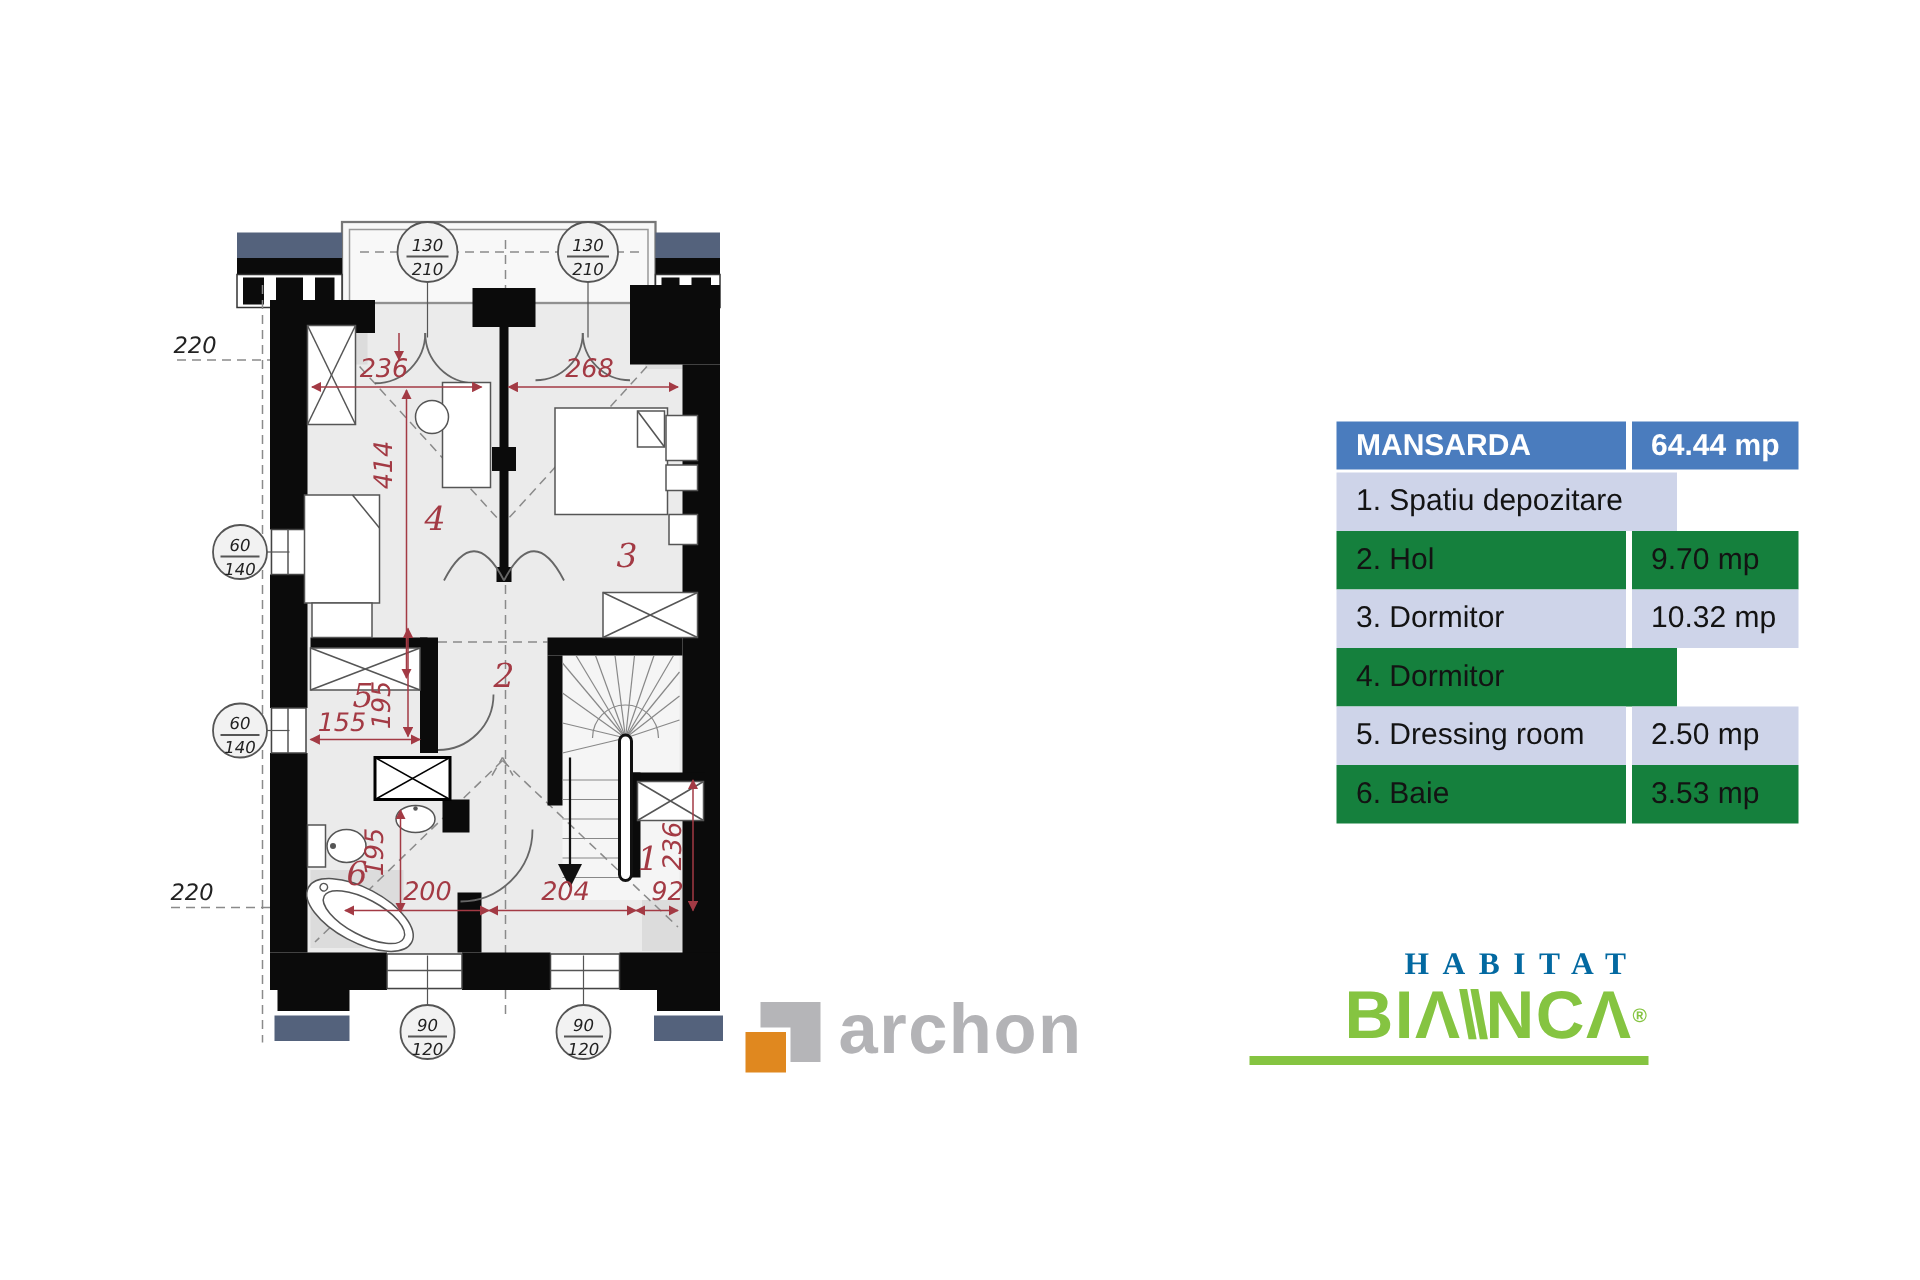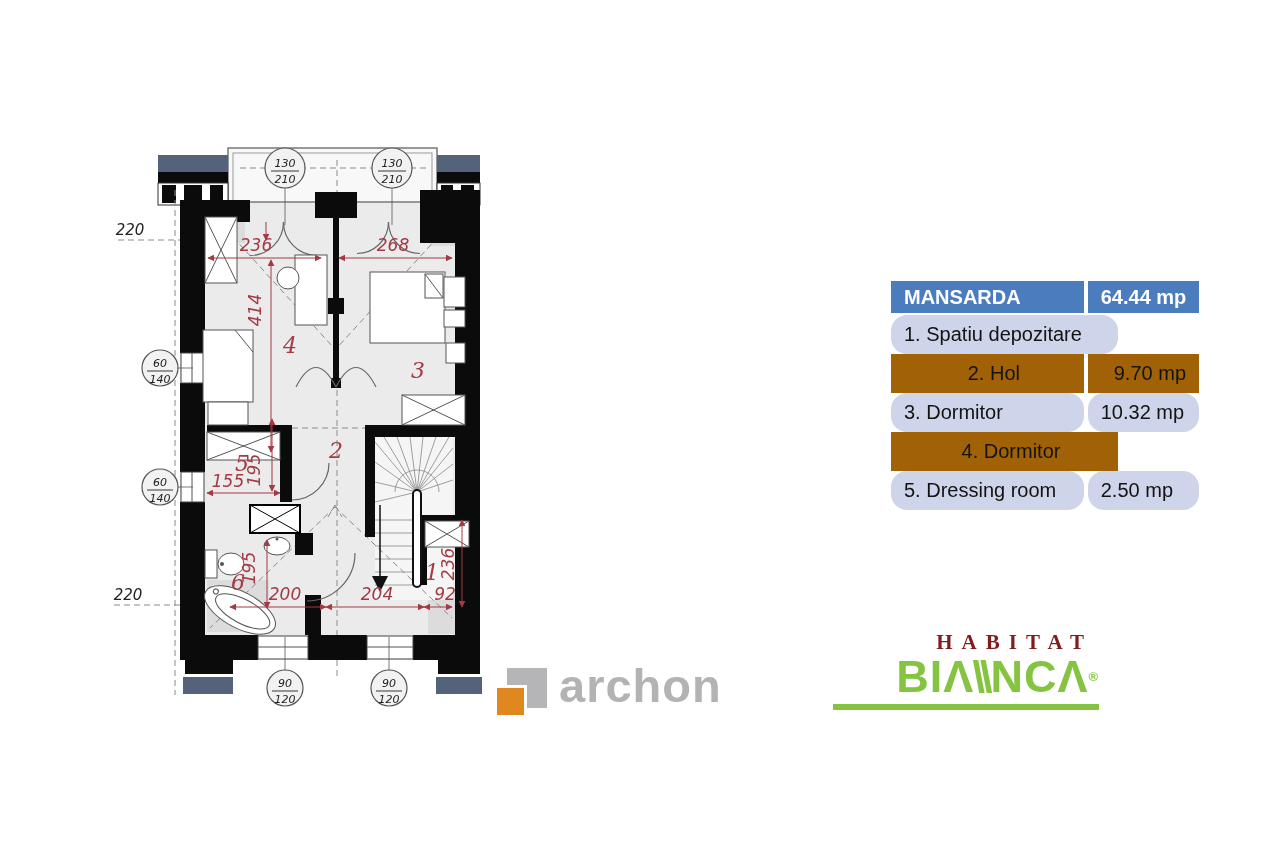--- a/index.html
+++ b/index.html
@@ -20,34 +20,34 @@
   .tread{stroke:#888;stroke-width:.8;fill:none;}
   .winbox{fill:#fff;stroke:#444;stroke-width:1;}
   
   #area-table{position:absolute;left:891px;top:281px;width:308px;}
   .trow{display:flex;column-gap:4px;}
   .trow .c1{width:214px;padding-left:13px;}
   .trow .c2{width:117px;padding-left:13px;}
   .thead{height:32px;line-height:32px;margin-bottom:2px;}
   .thead .c1,.thead .c2{background:#4a7cbe;color:#fff;font-weight:bold;font-size:20px;}
   .tbody .trow{height:39px;line-height:39px;font-size:20px;color:#131313;}
-  .tbody .trow.odd .c1,.tbody .trow.odd .c2{background:#ced4e9;border-radius:16px;}
-  .tbody .trow.even .c1,.tbody .trow.even .c2{background:#a16207;text-align:center;}
+  .tbody .trow.odd .c1,.tbody .trow.odd .c2{background:#ced4e9;}
+  .tbody .trow.even .c1,.tbody .trow.even .c2{background:#15803d;}
   
   #archon{position:absolute;left:497px;top:666px;width:240px;height:52px;}
   #archon .mark{position:absolute;left:0;top:2px;width:50px;height:48px;}
   #archon .sq-gray{position:absolute;left:10px;top:0;width:40px;height:40px;background:#b5b5b8;}
   #archon .sq-orange{position:absolute;left:0;top:20px;width:27px;height:27px;background:#e0881f;
                      box-shadow:0 0 0 3px #ffffff;}
   #archon .word{position:absolute;left:62px;top:-8px;font-size:47px;font-weight:bold;
                 color:#b3b3b6;letter-spacing:1px;text-align:center;}
   
   #bianca{position:absolute;left:833px;top:630px;width:266px;height:88px;text-align:right;}
   #bianca .habitat{font-family:"Liberation Serif",serif;font-weight:bold;font-size:21px;
-                   letter-spacing:9px;color:#7f1d1d;padding-right:6px;}
+                   letter-spacing:9px;color:#0369a1;padding-right:6px;}
   #bianca .word{font-size:45px;font-weight:bold;color:#85c441;letter-spacing:1px;
                 line-height:44px;white-space:nowrap;text-align:right;}
   #bianca .slashes{font-weight:bold;letter-spacing:-5px;margin:0 3px 0 -2px;}
   #bianca .reg{font-size:13px;vertical-align:top;color:#85c441;}
   #bianca .bar{height:6px;background:#85c441;margin-top:5px;}
 </style>
 </head>
 <body>
 
 <div id="stage">
@@ -315,20 +315,24 @@
         <div class="c1">3. Dormitor</div>
         <div class="c2">10.32 mp</div>
       </div>
       <div class="trow even">
         <div class="c1">4. Dormitor</div>
       </div>
       <div class="trow odd">
         <div class="c1">5. Dressing room</div>
         <div class="c2">2.50 mp</div>
       </div>
+      <div class="trow even">
+        <div class="c1">6. Baie</div>
+        <div class="c2">3.53 mp</div>
+      </div>
     </div>
   </div>
 
   <div id="archon">
     <div class="mark">
       <div class="sq-gray"></div>
       <div class="sq-orange"></div>
     </div>
     <div class="word">archon</div>
   </div>

